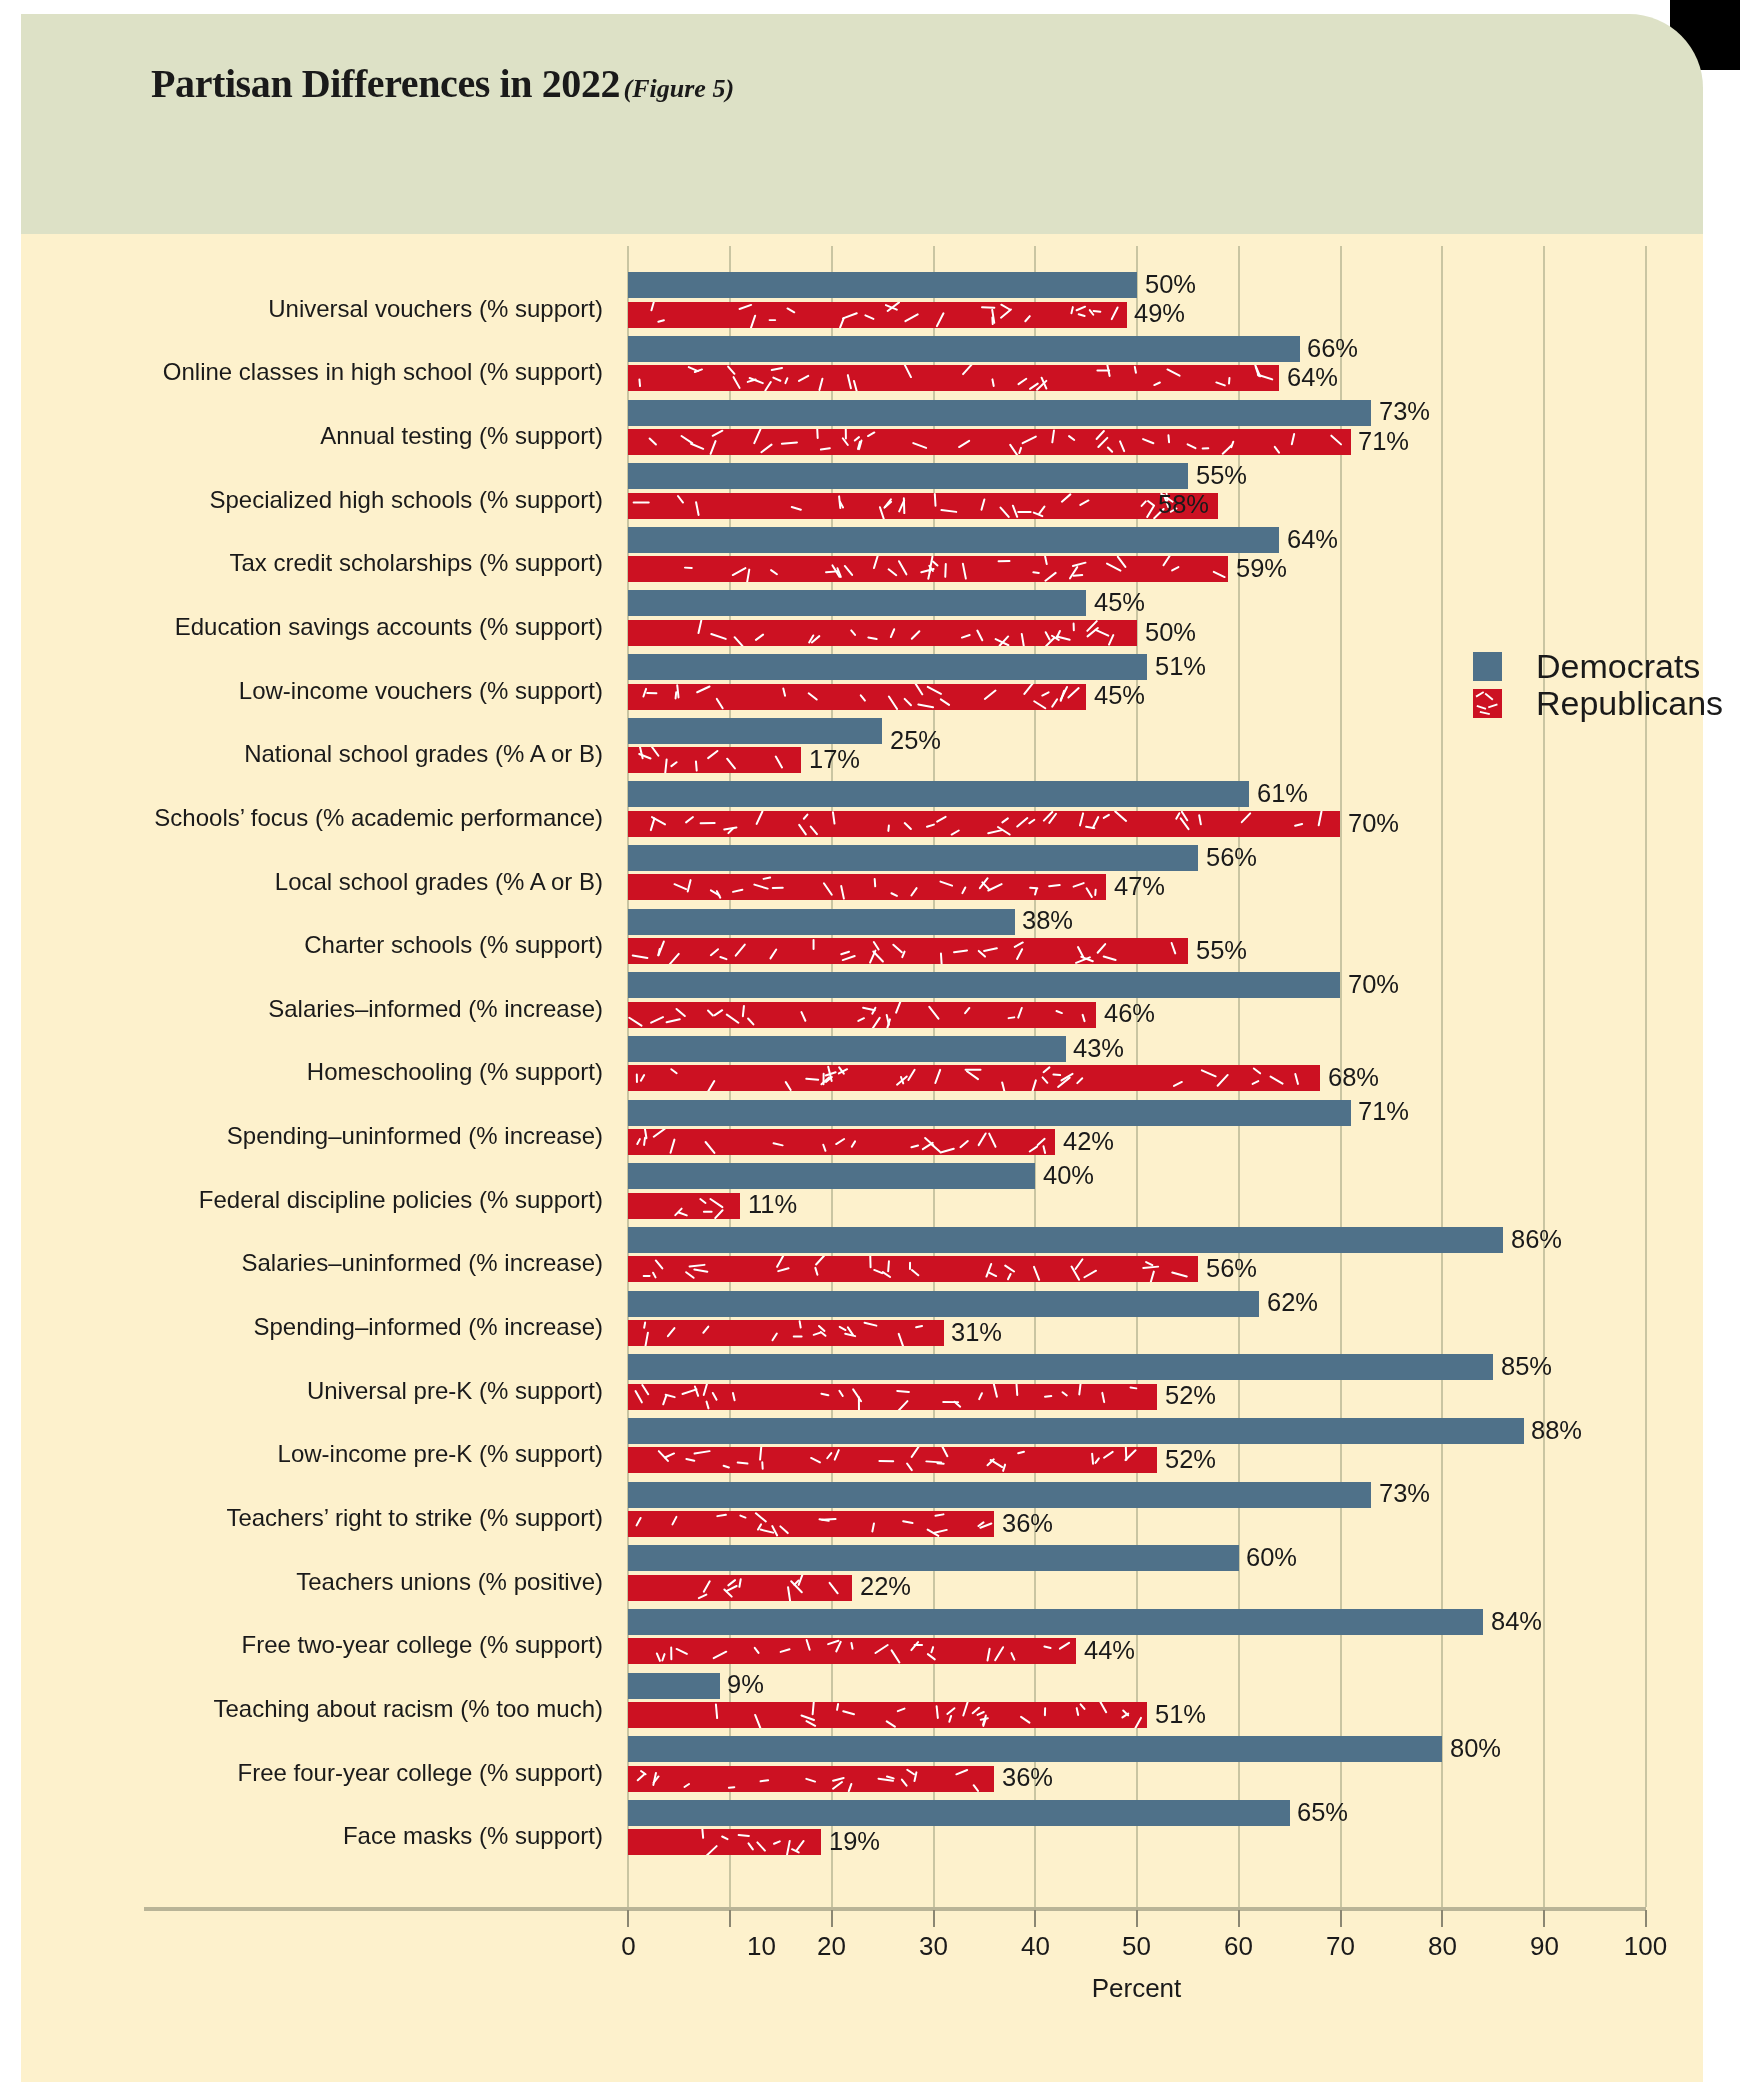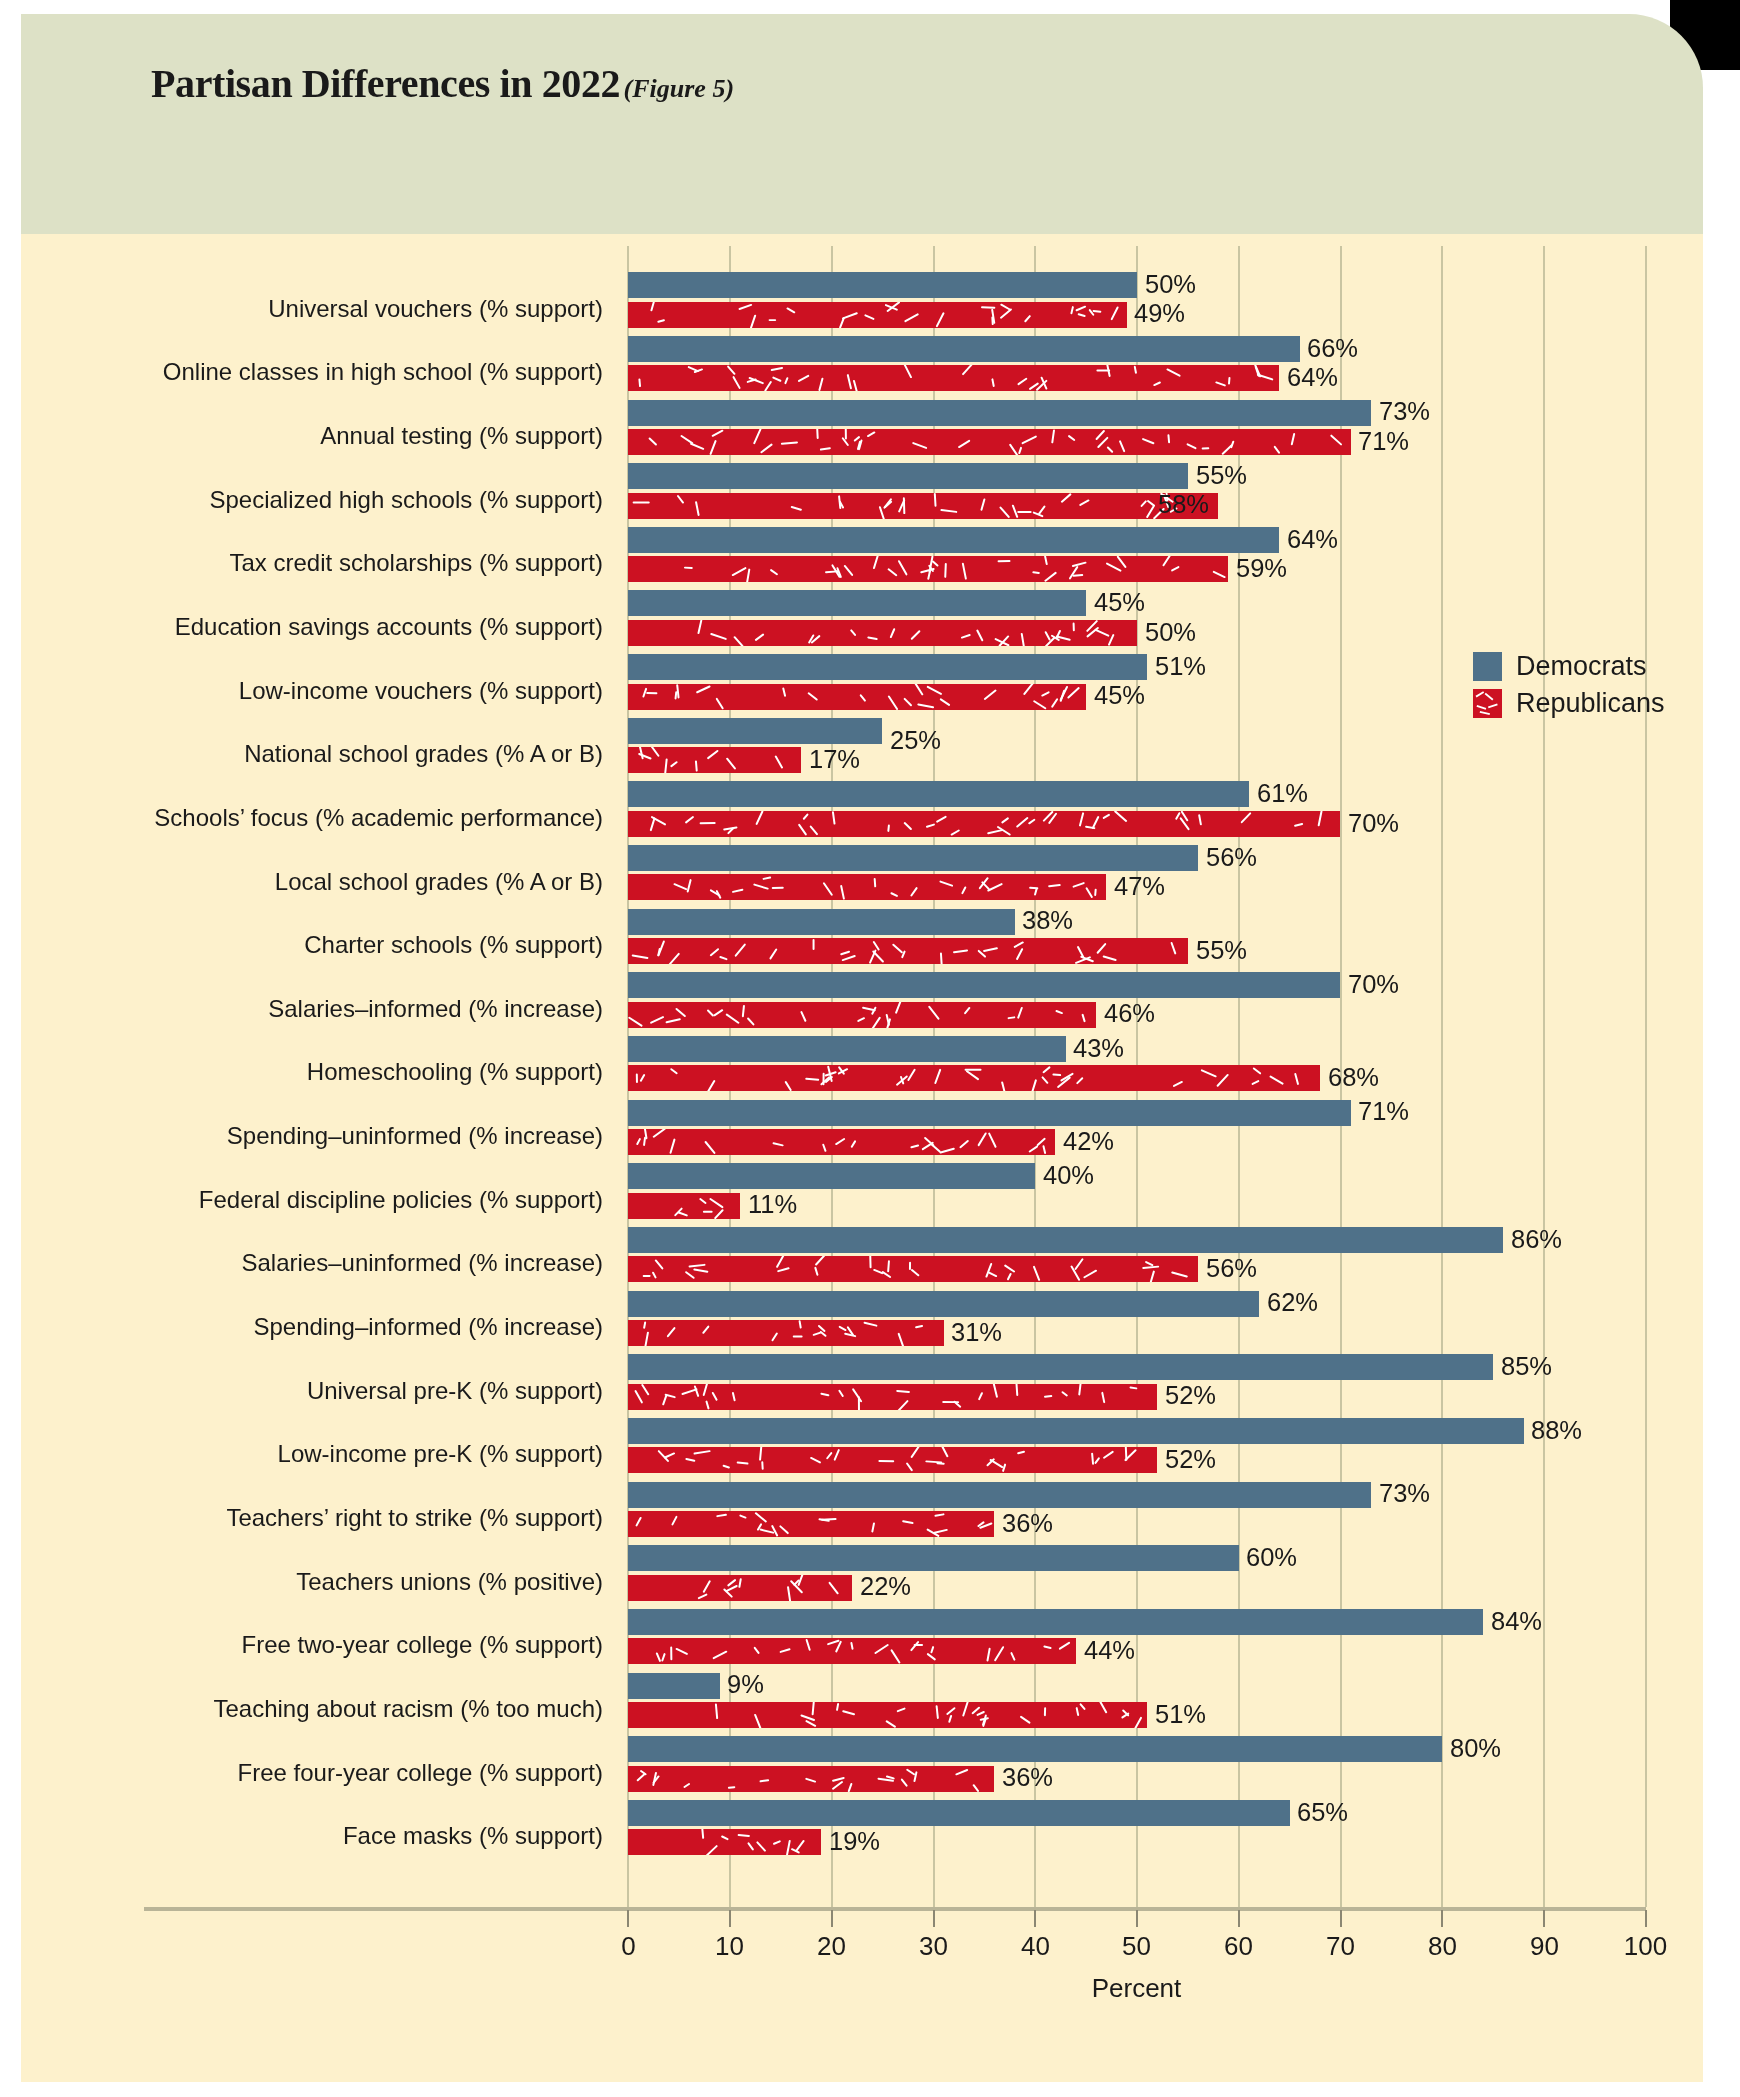--- a/index.html
+++ b/index.html
@@ -44,21 +44,21 @@
 
   .xaxis-title{position:absolute;font-size:26px;color:#1a1a1a;text-align:center;
                font-family:"Liberation Sans",sans-serif;}
 
   
   .legend{position:absolute;left:1473px;top:648px;}
   .legend-row{display:flex;align-items:center;height:37px;}
   .legend-swatch{width:29px;height:29px;margin-right:14px;flex:0 0 auto;}
   .legend-swatch.dem{background:#4f7189;}
   .legend-swatch.rep{background:#cc1122;}
-  .legend-text{font-size:27px;color:#1a1a1a;font-family:"Liberation Sans",sans-serif;white-space:nowrap;}
+  .legend-text{font-size:34px;color:#1a1a1a;font-family:"Liberation Sans",sans-serif;white-space:nowrap;margin-left:20px;}
 
   .note{position:absolute;left:130px;top:1977px;font-size:28px;color:#1a1a1a;
         font-family:"Liberation Sans",sans-serif;white-space:nowrap;}
 </style>
 </head>
 <body>
 
 <div id="fig">
 
   <div class="corner-notch"></div>
@@ -90,21 +90,21 @@
       <div class="tickmark" style="left: 831px; top: 1910px; height: 17px;"></div>
       <div class="tickmark" style="left: 933px; top: 1910px; height: 17px;"></div>
       <div class="tickmark" style="left: 1034px; top: 1910px; height: 17px;"></div>
       <div class="tickmark" style="left: 1136px; top: 1910px; height: 17px;"></div>
       <div class="tickmark" style="left: 1238px; top: 1910px; height: 17px;"></div>
       <div class="tickmark" style="left: 1340px; top: 1910px; height: 17px;"></div>
       <div class="tickmark" style="left: 1441px; top: 1910px; height: 17px;"></div>
       <div class="tickmark" style="left: 1543px; top: 1910px; height: 17px;"></div>
       <div class="tickmark" style="left: 1645px; top: 1910px; height: 17px;"></div>
       <div class="tick-label" style="left: 582px; top: 1931px; width: 93px;">0</div>
-      <div class="tick-label" style="left: 683px; top: 1931px; width: 93px;">10</div>
+      <div class="tick-label" style="left: 683px; top: 1931px; width: 93px; text-align: right;">10</div>
       <div class="tick-label" style="left: 785px; top: 1931px; width: 93px;">20</div>
       <div class="tick-label" style="left: 887px; top: 1931px; width: 93px;">30</div>
       <div class="tick-label" style="left: 989px; top: 1931px; width: 93px;">40</div>
       <div class="tick-label" style="left: 1090px; top: 1931px; width: 93px;">50</div>
       <div class="tick-label" style="left: 1192px; top: 1931px; width: 93px;">60</div>
       <div class="tick-label" style="left: 1294px; top: 1931px; width: 93px;">70</div>
       <div class="tick-label" style="left: 1396px; top: 1931px; width: 93px;">80</div>
       <div class="tick-label" style="left: 1498px; top: 1931px; width: 93px;">90</div>
       <div class="tick-label" style="left: 1599px; top: 1931px; width: 93px;">100</div>
       <div class="xaxis-title" style="left: 982px; top: 1973px; width: 309px;">Percent</div>

